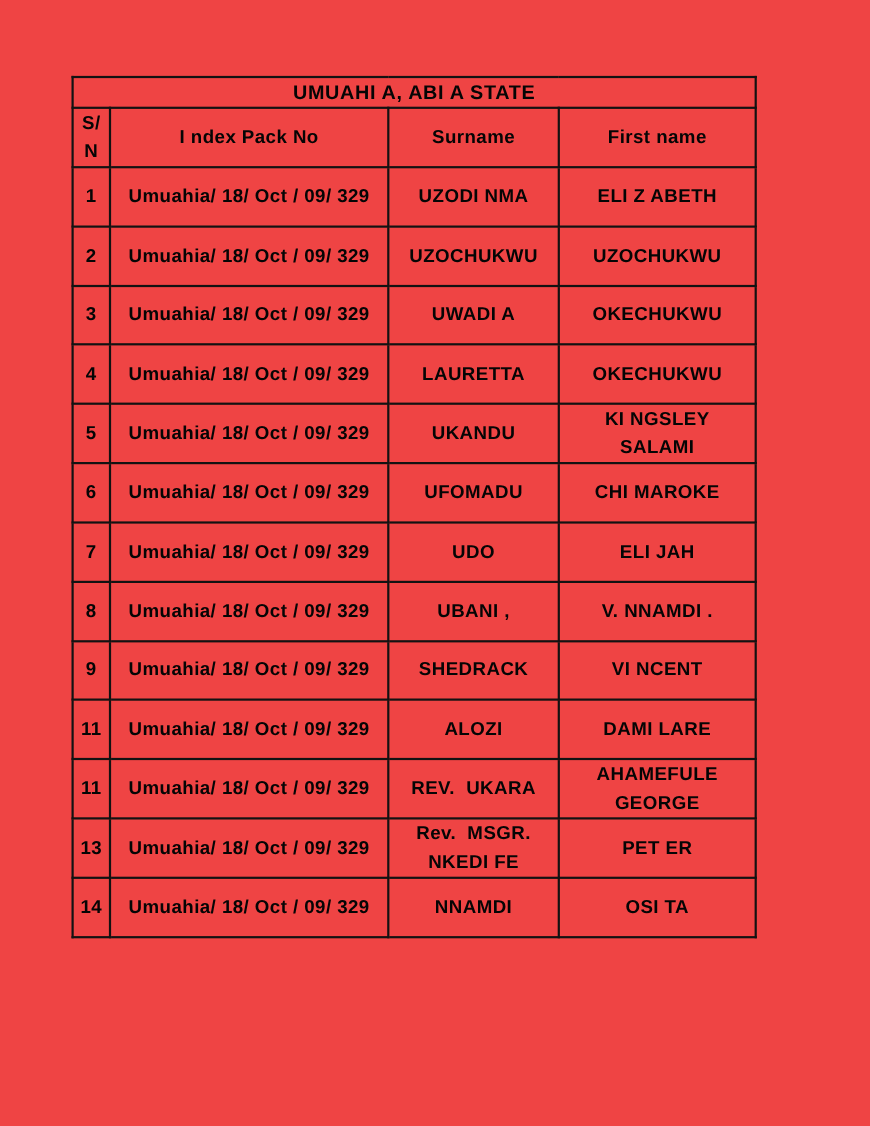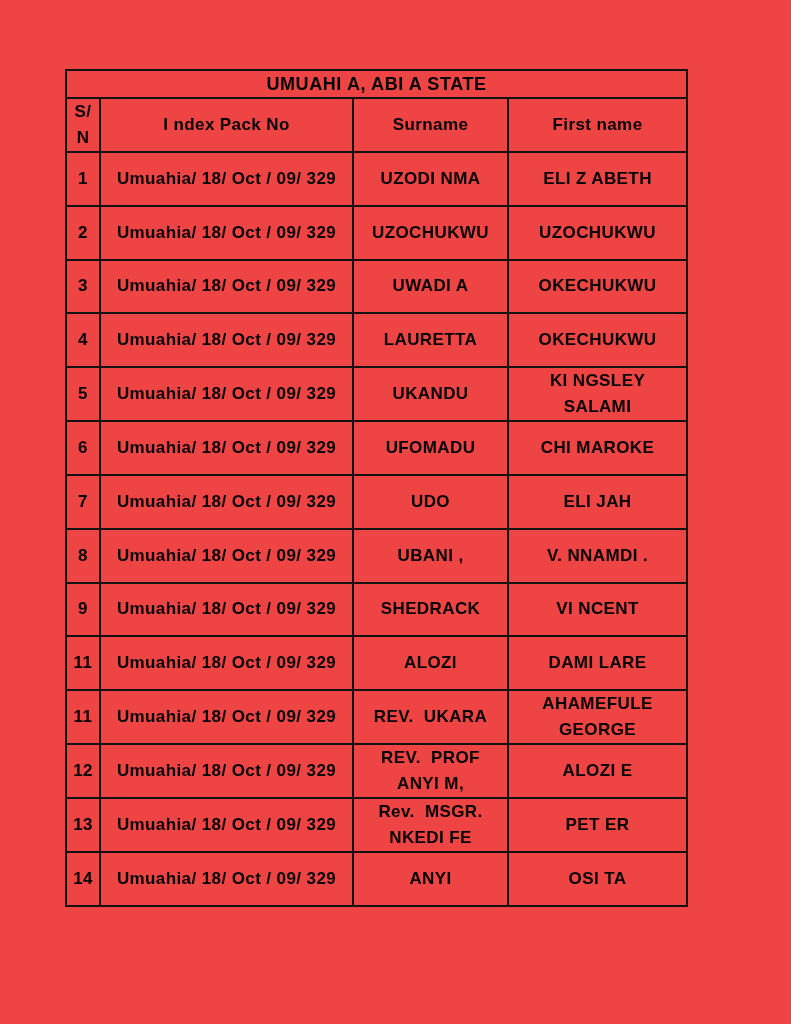--- a/index.html
+++ b/index.html
@@ -135,34 +135,27 @@
           <td>DAMI LARE</td>
         </tr>
         <tr class="data-row">
           <td>11</td>
           <td>Umuahia/ 18/ Oct / 09/ 329</td>
           <td>REV.  UKARA</td>
           <td>AHAMEFULE
 GEORGE</td>
         </tr>
         <tr class="data-row">
-          <td>12</td>
-          <td>Umuahia/ 18/ Oct / 09/ 329</td>
-          <td>REV.  PROF
-ANYI M,</td>
-          <td>ALOZI E</td>
-        </tr>
-        <tr class="data-row">
           <td>13</td>
           <td>Umuahia/ 18/ Oct / 09/ 329</td>
           <td>Rev.  MSGR.
 NKEDI FE</td>
           <td>PET ER</td>
         </tr>
         <tr class="data-row">
           <td>14</td>
           <td>Umuahia/ 18/ Oct / 09/ 329</td>
-          <td>ANYI</td>
+          <td>NNAMDI</td>
           <td>OSI TA</td>
         </tr>
       </tbody>
   </table>
 </div>
 
 </body></html>

